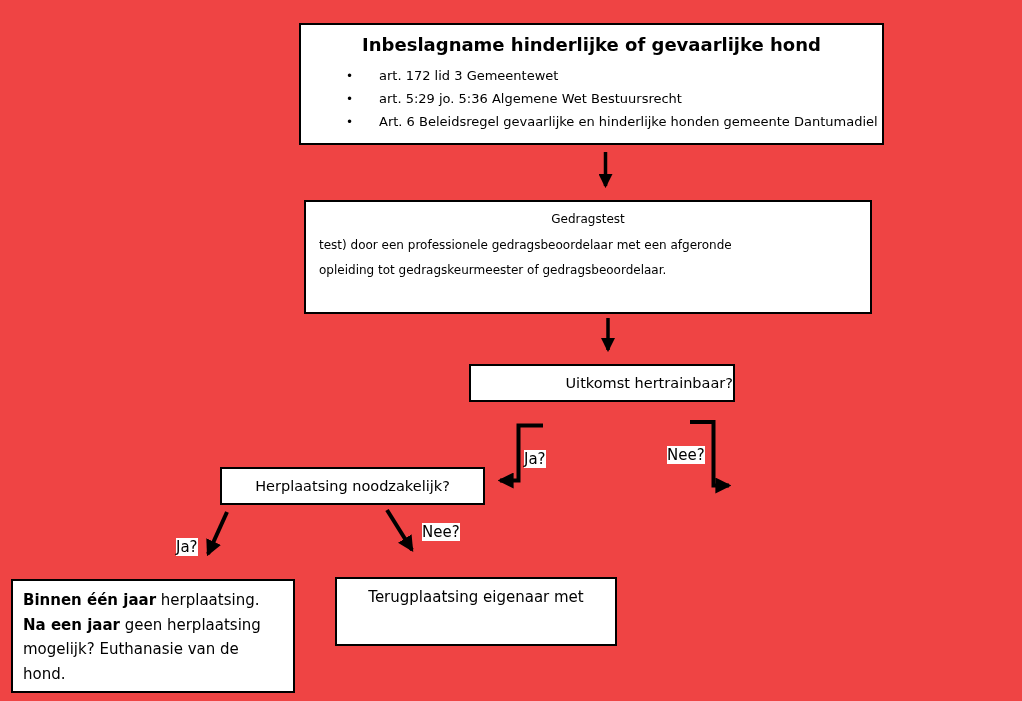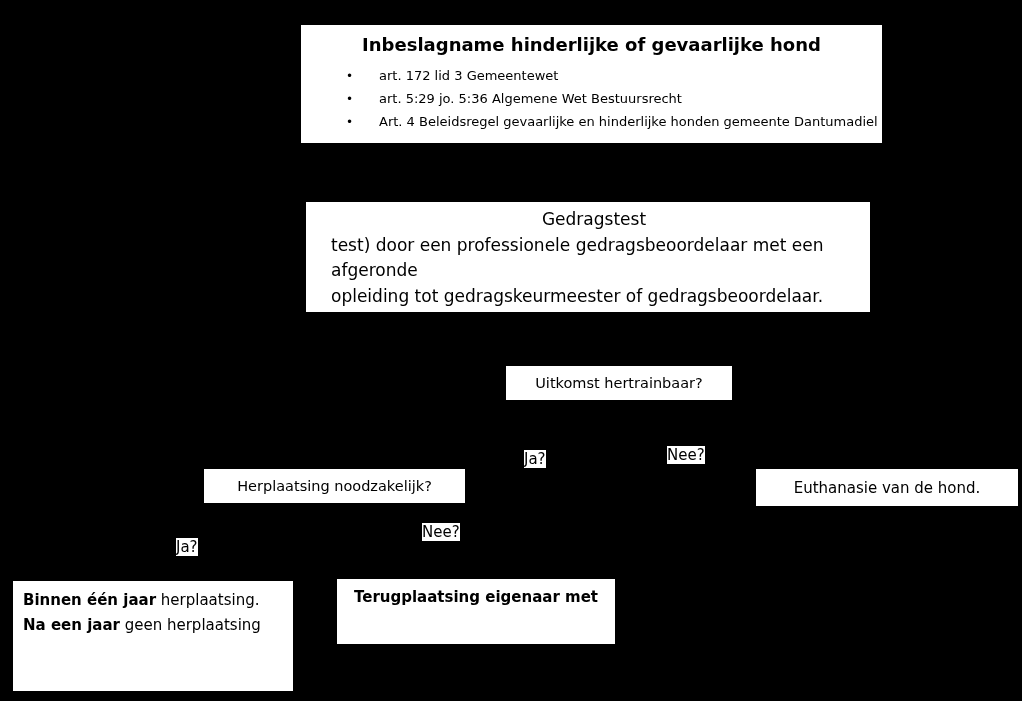--- a/index.html
+++ b/index.html
@@ -4,21 +4,21 @@
 <style>
   html, body {
     margin: 0;
     padding: 0;
     background: #ffffff;
   }
   .canvas {
     position: relative;
     width: 1022px;
     height: 701px;
-    background: #000000;
+    background: #ef4444;
     color: #000000;
     font-family: "DejaVu Sans", "Liberation Sans", sans-serif;
     overflow: hidden;
   }
   .box {
     position: absolute;
     border: 2px solid #000000;
     background: #ffffff;
     box-sizing: border-box;
   }
@@ -34,51 +34,50 @@
   .bullet-row {
     display: flex;
     align-items: center;
     padding-left: 45px;
     height: 23px;
   }
   .bullet-row .dot { width: 33px; font-size: 12px; }
   
   .gedrag-box {
     left: 304px; top: 200px; width: 568px; height: 114px;
-    font-size: 17px;
+    font-size: 12px;
     line-height: 25.5px;
-    padding: 5px 13px 0 25px;
+    padding: 5px 13px 0 13px;
   }
   .gedrag-box .centered { text-align: center; }
   
   .center-box {
     display: flex;
     align-items: center;
     justify-content: center;
     font-size: 14.5px;
     text-align: center;
   }
-  .decision-box { left: 504px; top: 364px; width: 230px; height: 38px; }
-  .herp-box     { left: 202px; top: 467px; width: 265px; height: 38px; }
+  .decision-box { left: 469px; top: 364px; width: 266px; height: 38px; justify-content: flex-end; }
+  .herp-box     { left: 220px; top: 467px; width: 265px; height: 38px; }
   .euth-box     { left: 754px; top: 467px; width: 266px; height: 41px; font-size: 15px; }
   
   .binnen-box {
     left: 11px; top: 579px; width: 284px; height: 114px;
     font-size: 15px;
     line-height: 24.5px;
     padding: 7px 8px 0 10px;
   }
   .binnen-box .bd { font-weight: bold; }
   .terug-box {
     left: 335px; top: 577px; width: 282px; height: 69px;
     font-size: 15px;
     line-height: 25px;
     text-align: center;
     padding-top: 6px;
-    font-weight: bold;
   }
   
   .branch-label {
     position: absolute;
     font-size: 15px;
     background: #ffffff;
   }
   .lbl-ja-elbow  { left: 524px; top: 450px; }
   .lbl-nee-elbow { left: 667px; top: 446px; }
   .lbl-ja-diag   { left: 176px; top: 538px; }
@@ -115,46 +114,44 @@
       <div class="bullet-row">
         <span class="dot">•</span>
         <span>art. 172 lid 3 Gemeentewet</span>
       </div>
       <div class="bullet-row">
         <span class="dot">•</span>
         <span>art. 5:29 jo. 5:36 Algemene Wet Bestuursrecht</span>
       </div>
       <div class="bullet-row">
         <span class="dot">•</span>
-        <span>Art. 4 Beleidsregel gevaarlijke en hinderlijke honden gemeente Dantumadiel</span>
+        <span>Art. 6 Beleidsregel gevaarlijke en hinderlijke honden gemeente Dantumadiel</span>
       </div>
     </div>
   </div>
 
   <div class="box gedrag-box">
     <div class="centered">Gedragstest</div>
     <div>test) door een professionele gedragsbeoordelaar met een afgeronde</div>
     <div>opleiding tot gedragskeurmeester of gedragsbeoordelaar.</div>
   </div>
 
   <div class="box center-box decision-box">
     <span>Uitkomst hertrainbaar?</span>
   </div>
 
   <div class="box center-box herp-box">
     <span>Herplaatsing noodzakelijk?</span>
   </div>
 
-  <div class="box center-box euth-box">
-    <span>Euthanasie van de hond.</span>
-  </div>
 
   <div class="box binnen-box">
     <div><span class="bd">Binnen één jaar</span><span> herplaatsing.</span></div>
     <div><span class="bd">Na een jaar</span><span> geen herplaatsing</span></div>
+    <div>mogelijk? Euthanasie van de hond.</div>
   </div>
 
   <div class="box terug-box">
     <div>Terugplaatsing eigenaar met</div>
   </div>
 
   <div class="branch-label lbl-ja-elbow">Ja?</div>
   <div class="branch-label lbl-nee-elbow">Nee?</div>
   <div class="branch-label lbl-ja-diag">Ja?</div>
   <div class="branch-label lbl-nee-diag">Nee?</div>

